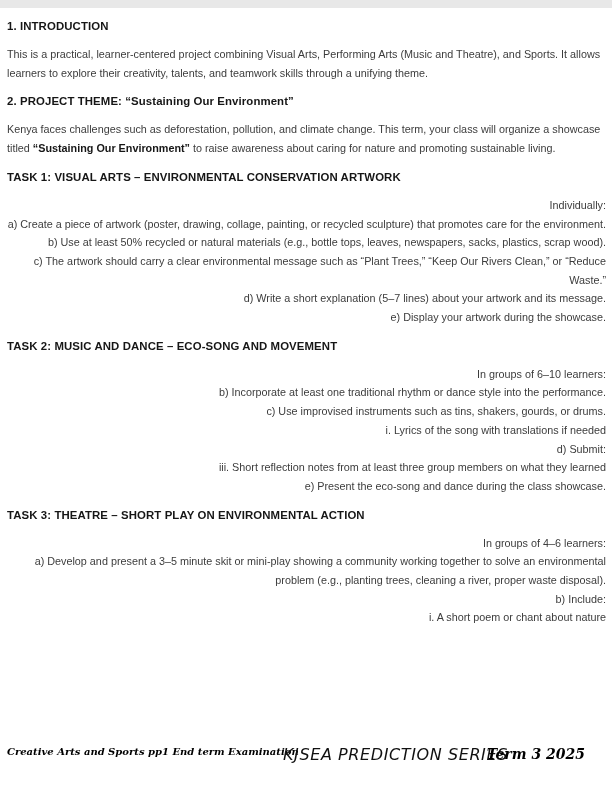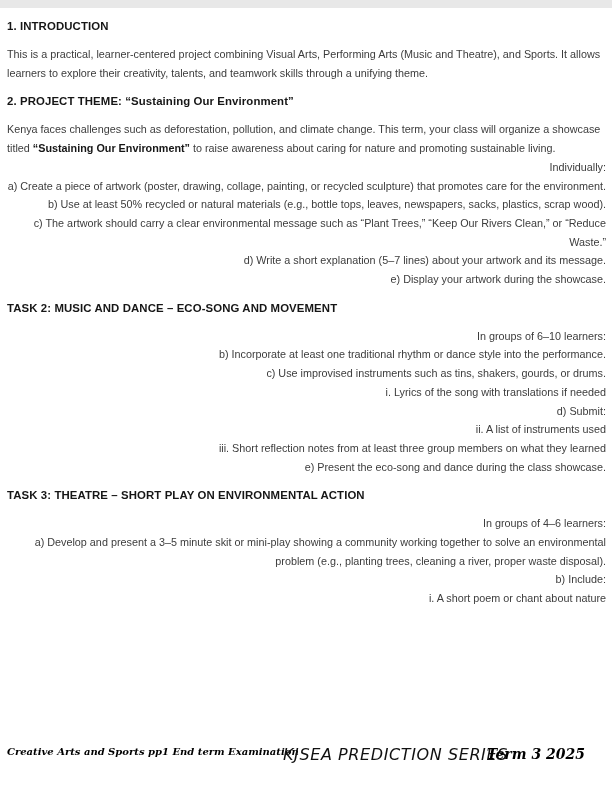--- a/index.html
+++ b/index.html
@@ -80,37 +80,37 @@
 
 <div class="page">
   <div class="doc">
 
     <div class="hd first">1. INTRODUCTION</div>
     <p class="para">This is a practical, learner-centered project combining Visual Arts, Performing Arts (Music and Theatre), and Sports. It allows learners to explore their creativity, talents, and teamwork skills through a unifying theme.</p>
 
     <div class="hd">2. PROJECT THEME: “Sustaining Our Environment”</div>
     <p class="para"><span>Kenya faces challenges such as deforestation, pollution, and climate change. This term, your class will organize a showcase titled </span><span class="inline-bold">“Sustaining Our Environment”</span><span> to raise awareness about caring for nature and promoting sustainable living.</span></p>
 
+    <div class="hd">TASK 1: VISUAL ARTS – ENVIRONMENTAL CONSERVATION ARTWORK</div>
     <div class="block">
       <div class="line">Individually:</div>
       <div class="line">a) Create a piece of artwork (poster, drawing, collage, painting, or recycled sculpture) that promotes care for the environment.</div>
       <div class="line">b) Use at least 50% recycled or natural materials (e.g., bottle tops, leaves, newspapers, sacks, plastics, scrap wood).</div>
       <div class="line">c) The artwork should carry a clear environmental message such as “Plant Trees,” “Keep Our Rivers Clean,” or “Reduce Waste.”</div>
       <div class="line">d) Write a short explanation (5–7 lines) about your artwork and its message.</div>
       <div class="line">e) Display your artwork during the showcase.</div>
     </div>
 
     <div class="hd">TASK 2: MUSIC AND DANCE – ECO-SONG AND MOVEMENT</div>
     <div class="block">
       <div class="line">In groups of 6–10 learners:</div>
       <div class="line">b) Incorporate at least one traditional rhythm or dance style into the performance.</div>
       <div class="line">c) Use improvised instruments such as tins, shakers, gourds, or drums.</div>
       <div class="line">i. Lyrics of the song with translations if needed</div>
       <div class="line">d) Submit:</div>
-      <div class="line">ii. A list of instruments used</div>
       <div class="line">iii. Short reflection notes from at least three group members on what they learned</div>
       <div class="line">e) Present the eco-song and dance during the class showcase.</div>
     </div>
 
     <div class="hd">TASK 3: THEATRE – SHORT PLAY ON ENVIRONMENTAL ACTION</div>
     <div class="block">
       <div class="line">In groups of 4–6 learners:</div>
       <div class="line">a) Develop and present a 3–5 minute skit or mini-play showing a community working together to solve an environmental problem (e.g., planting trees, cleaning a river, proper waste disposal).</div>
       <div class="line">b) Include:</div>
       <div class="line">i. A short poem or chant about nature</div>

